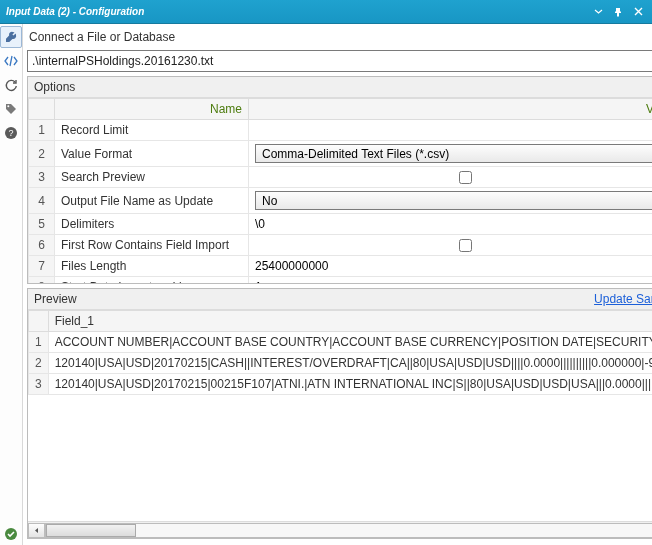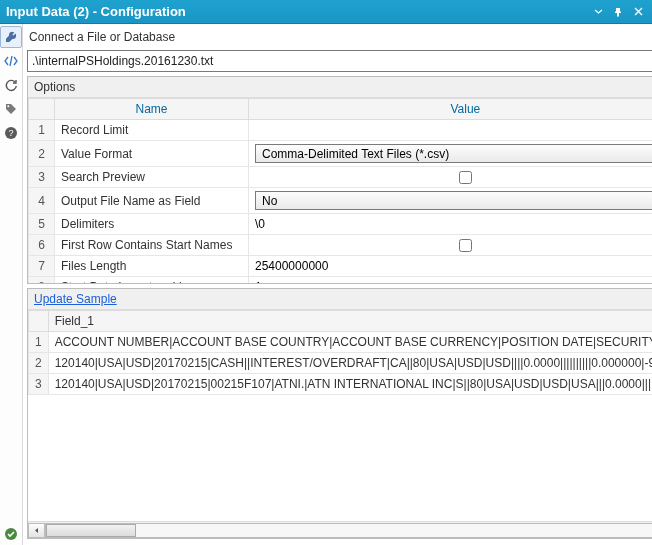--- a/index.html
+++ b/index.html
@@ -1,34 +1,34 @@
 <!DOCTYPE html>
 <html><head>
 <meta charset="utf-8">
 <style>
   * { box-sizing: border-box; margin: 0; padding: 0; }
   body { font-family: "Segoe UI", Tahoma, sans-serif; font-size: 12px; color: #333; background: #fff; width: 652px; height: 545px; overflow: hidden; }
   .titlebar { background: linear-gradient(#1fa2cf, #1896c4); color: #fff; height: 24px; display: flex; align-items: center; padding: 0 6px; border-bottom: 1px solid #167a9e; }
-  .titlebar .title { flex: 1; font-weight: 600; font-size: 13px; }
+  .titlebar .title { flex: 1; font-weight: 600; font-size: 10px; font-style: italic; }
   .titlebar .tbicon { width: 16px; height: 16px; display: inline-flex; align-items: center; justify-content: center; color: #e8f6fc; margin-left: 4px; cursor: pointer; }
   .main { display: flex; height: calc(545px - 24px); }
   .sidebar { width: 28px; background: #fdfdfd; border-right: 1px solid #d9d9d9; padding-top: 2px; display: flex; flex-direction: column; align-items: center; gap: 2px; }
   .sidebar .sb { width: 22px; height: 22px; display: flex; align-items: center; justify-content: center; border: 1px solid transparent; border-radius: 2px; cursor: pointer; color: #555; }
   .sidebar .sb.sel { border: 1px solid #9bb7d6; background: #e8f1fb; }
   .sidebar .spacer { flex: 1; }
   .content { flex: 1; display: flex; flex-direction: column; padding: 4px 6px 6px 4px; gap: 4px; }
   .label { font-size: 12px; color: #333; padding: 2px 0 2px 2px; }
   .filerow { display: flex; align-items: center; gap: 4px; }
   .fileinput { flex: 1; height: 22px; border: 1px solid #7a7a7a; background: #fff; padding: 2px 4px; font-size: 12px; color: #222; }
   .panel { border: 1px solid #bcbcbc; background: #f7f7f7; display: flex; flex-direction: column; }
   .panel-title { font-size: 12px; color: #333; padding: 3px 6px; border-bottom: 1px solid #dcdcdc; background: #f0f0f0; }
   .panel.options { height: 208px; }
   .opt-grid { flex: 1; overflow: auto; background: #fff; }
   table.opt { width: 100%; border-collapse: collapse; font-size: 12px; }
-  table.opt th { text-align: center; font-weight: 400; background: #f5f5f5; border: 1px solid #dcdcdc; padding: 3px 6px; color: #0369a1; }
+  table.opt th { text-align: right; font-weight: 400; background: #f5f5f5; border: 1px solid #dcdcdc; padding: 3px 6px; color: #4d7c0f; }
   table.opt td { border: 1px solid #e6e6e6; padding: 3px 6px; vertical-align: middle; height: 21px; }
   table.opt td.rownum, table.opt th.rownum { width: 26px; text-align: center; background: #f5f5f5; color: #555; }
   table.opt td.name { width: 194px; }
   .valcell select { width: 100%; height: 19px; font-size: 12px; border: 1px solid #7a7a7a; background: linear-gradient(#fdfdfd,#e9e9e9); padding: 0 2px; }
   .valcell input[type=text] { width: 100%; border: none; font-size: 12px; background: transparent; }
   .valcell .chk { display:flex; justify-content:center;}
   .valcell input[type=checkbox] { width:13px; height:13px; }
   .panel.preview { flex: 1; min-height: 0; }
   .preview-head { display:flex; align-items:center; padding: 3px 6px; border-bottom: 1px solid #dcdcdc; background: #f0f0f0;}
   .preview-head .plabel { flex:1; }
@@ -138,31 +138,31 @@
                 <td class="rownum">3</td>
                 <td class="name">Search Preview</td>
                 <td class="valcell">
                   <div class="chk">
                     <input type="checkbox" style="">
                   </div>
                 </td>
               </tr>
               <tr>
                 <td class="rownum">4</td>
-                <td class="name">Output File Name as Field</td>
+                <td class="name">Output File Name as Update</td>
                 <td class="valcell"><select><option>No</option></select></td>
               </tr>
               <tr>
                 <td class="rownum">5</td>
                 <td class="name">Delimiters</td>
                 <td class="valcell"><input type="text" value="\0" style=""></td>
               </tr>
               <tr>
                 <td class="rownum">6</td>
-                <td class="name">First Row Contains Start Names</td>
+                <td class="name">First Row Contains Field Import</td>
                 <td class="valcell">
                   <div class="chk">
                     <input type="checkbox" style="">
                   </div>
                 </td>
               </tr>
               <tr>
                 <td class="rownum">7</td>
                 <td class="name">Files Length</td>
                 <td class="valcell"><input type="text" value="25400000000" style=""></td>
@@ -172,20 +172,21 @@
                 <td class="name">Start Data Import on Line</td>
                 <td class="valcell"><input type="text" value="1" style=""></td>
               </tr>
             </tbody>
         </table>
       </div>
     </div>
 
     <div class="panel preview">
       <div class="preview-head">
+        <span class="plabel">Preview</span>
         <a>Update Sample</a>
       </div>
       <div class="preview-body">
         <table class="prev">
           <thead>
             <tr>
               <th class="rownum"></th>
               <th style="min-width:580px;">Field_1</th>
             </tr>
           </thead>

